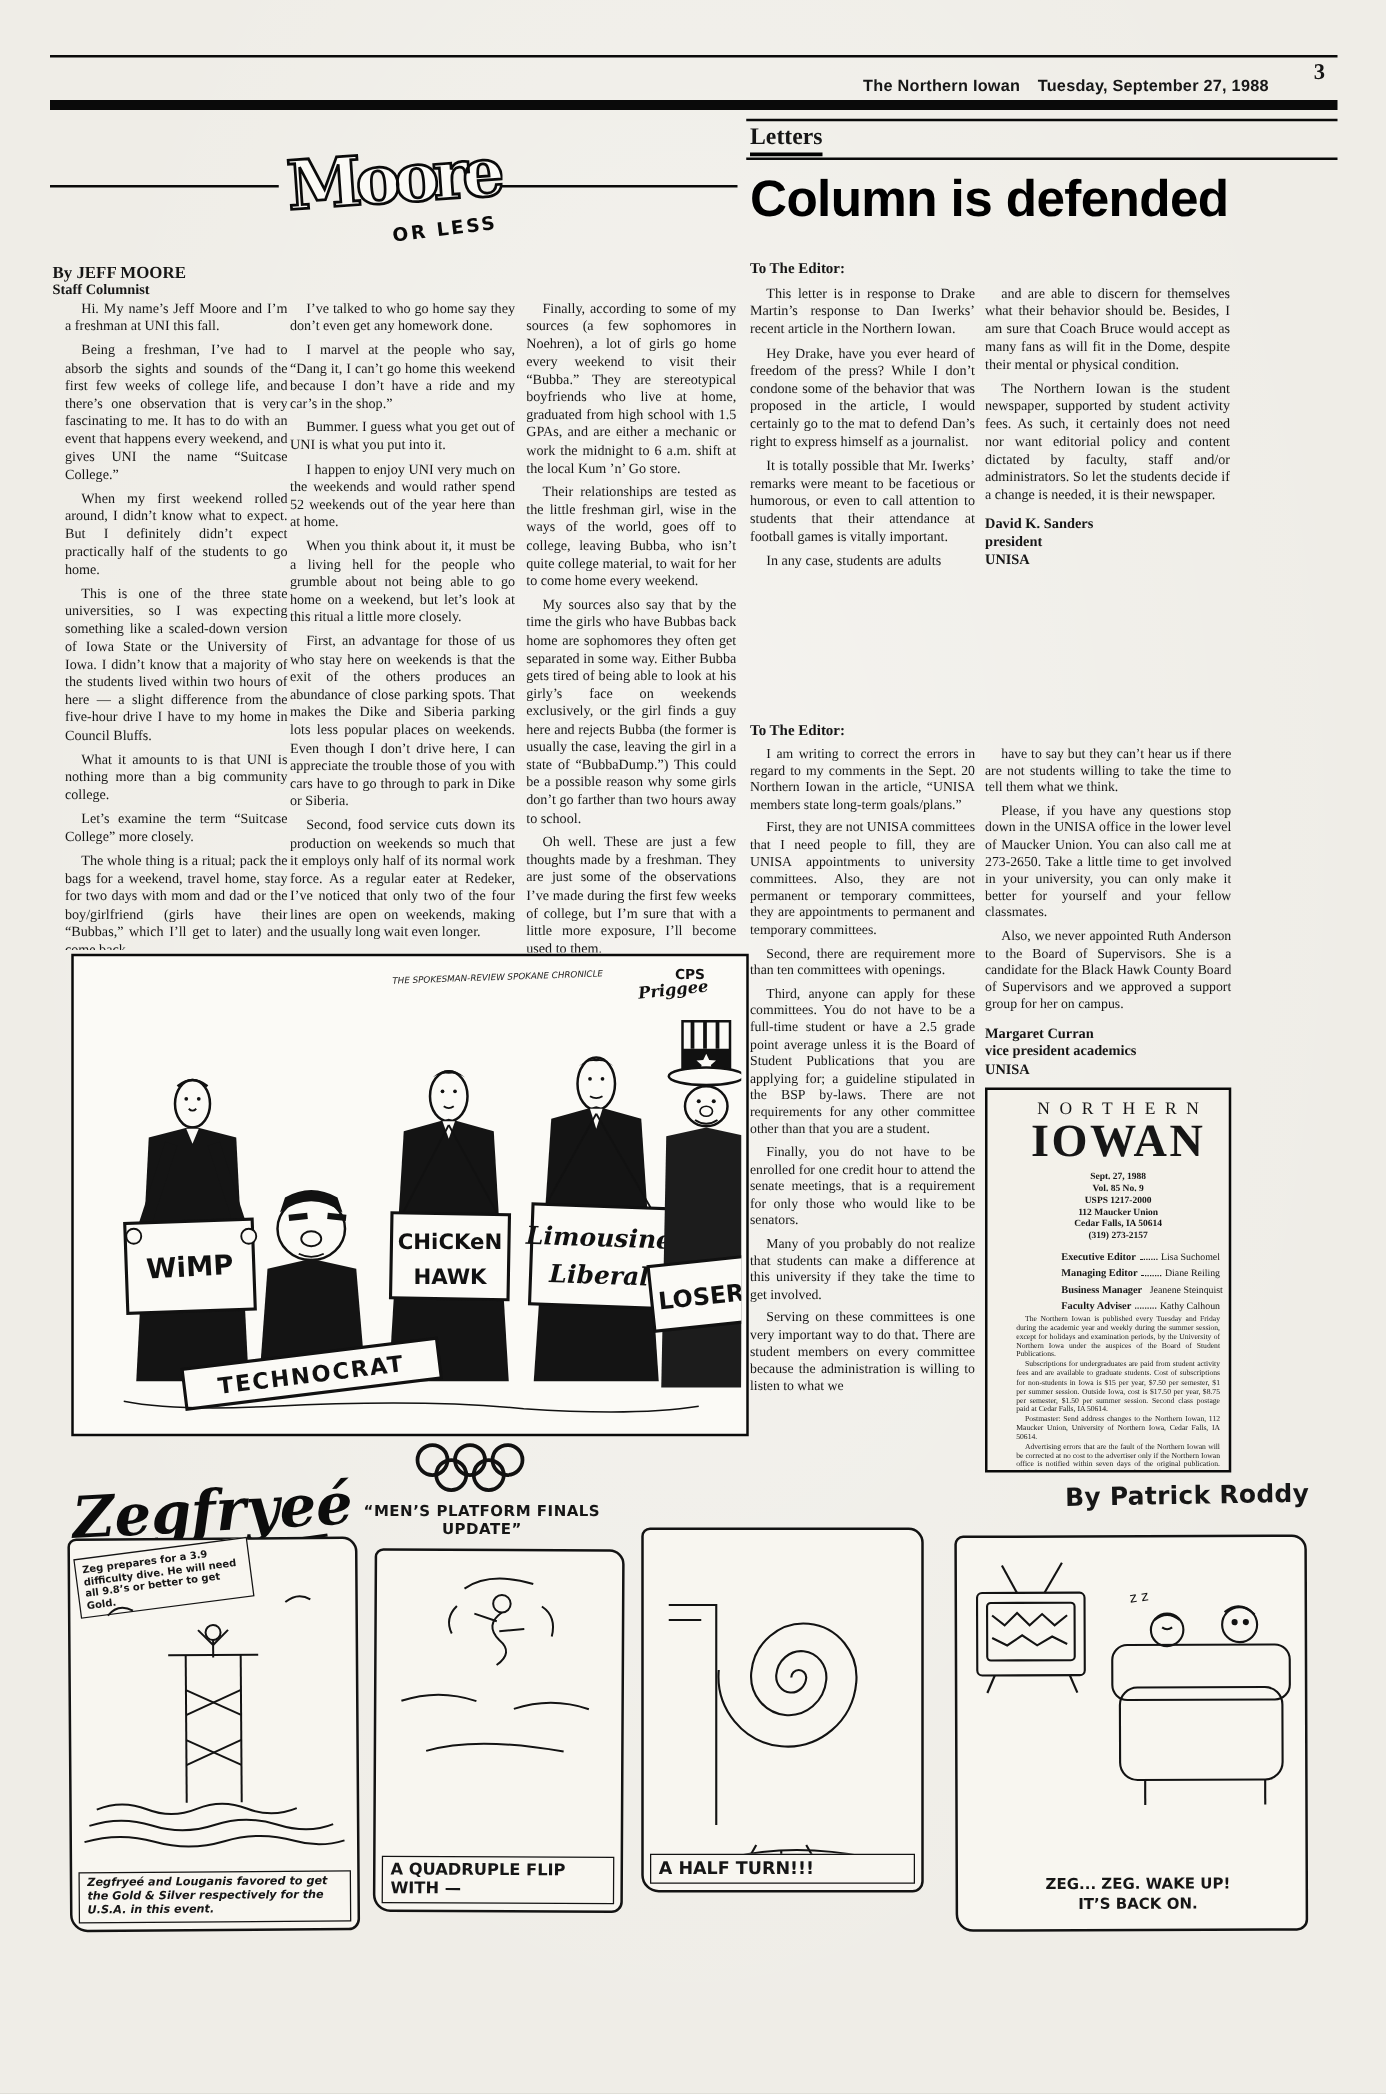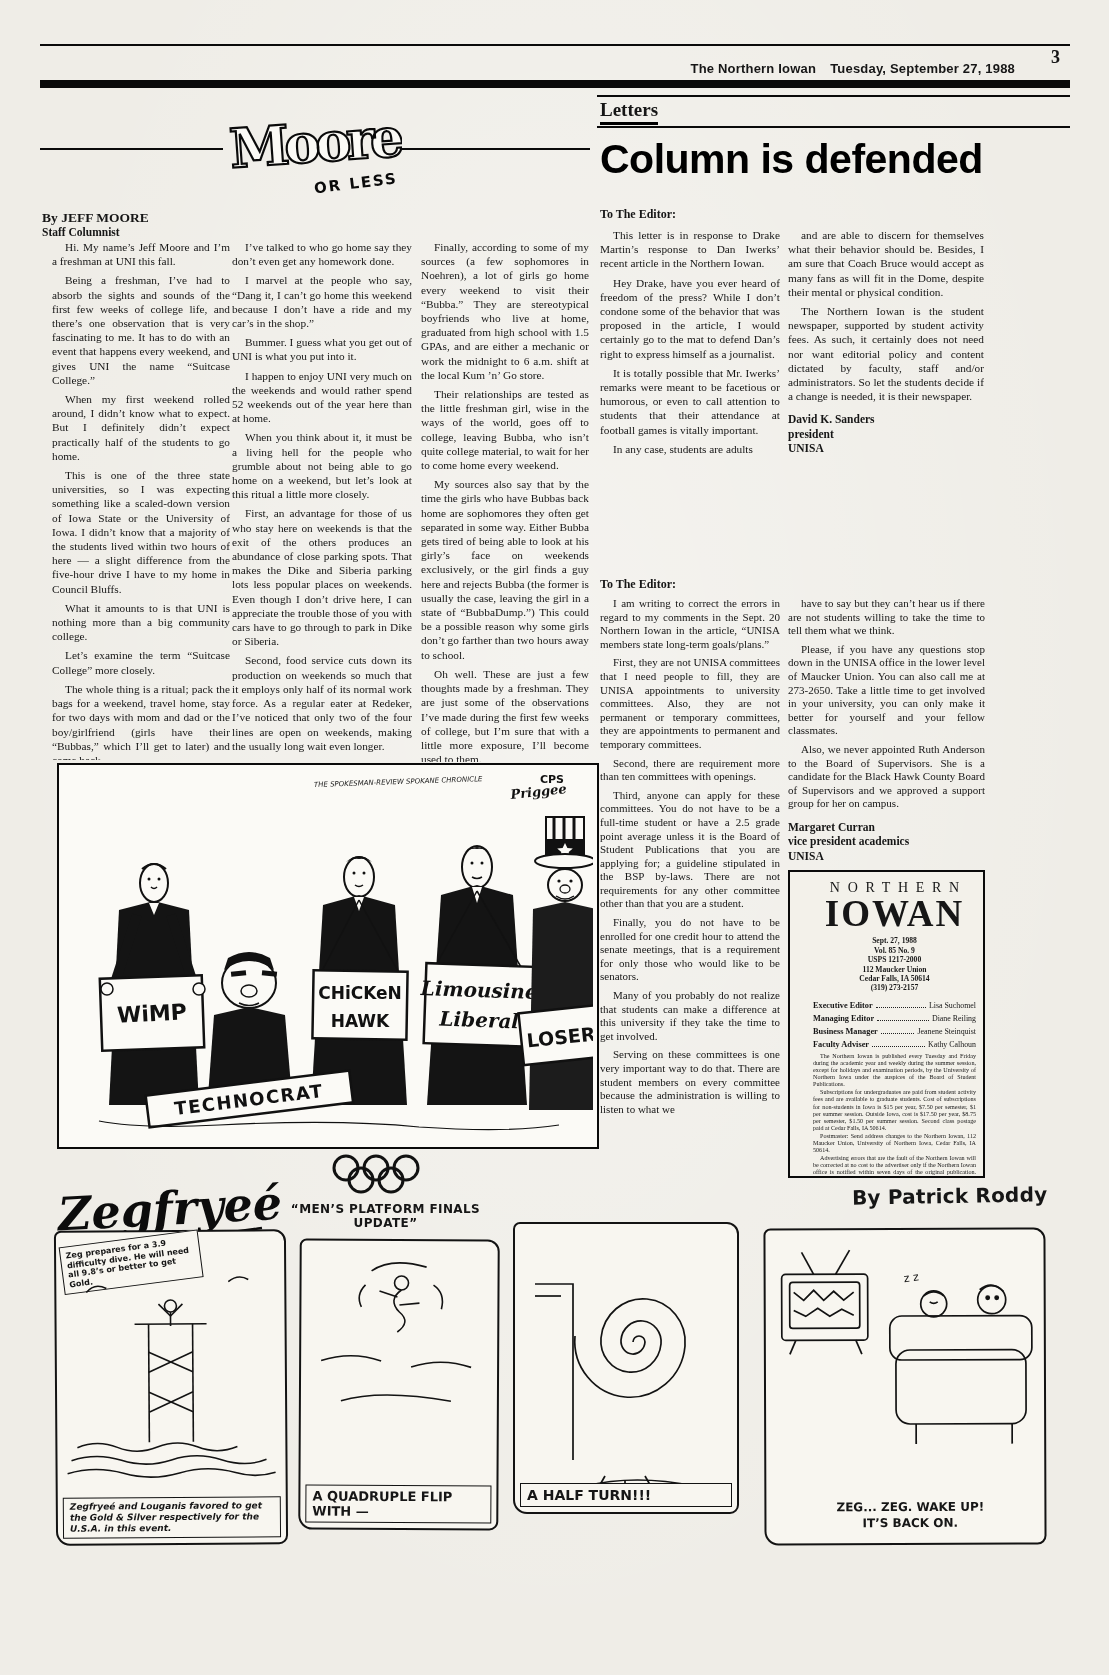--- a/index.html
+++ b/index.html
@@ -31,21 +31,21 @@
   .h2 { font-size:35px; line-height:37px; }
   .salutation { font-weight:bold; font-size:12px; }
   .sig { text-align:left; font-weight:bold; font-size:11.5px; line-height:14.5px; margin-top:4px; }
 
   
   .mast-box { border:2px solid #0a0a0a; background:#f3f1ea; padding:8px 7px 5px 23px; box-sizing:border-box; overflow:hidden; }
   .mast-top { text-align:center; font-size:14px; letter-spacing:.55em; text-indent:.55em; }
   .mast-main { text-align:center; font-size:37px; font-weight:bold; letter-spacing:2px; line-height:36px; margin-bottom:4px; }
   .mast-details { text-align:center; font-weight:bold; font-size:7.6px; line-height:9.4px; margin-bottom:8px; }
   .staff-row { display:flex; align-items:baseline; font-size:8.3px; margin-bottom:4px; }
-  .staff-role { font-weight:bold; white-space:nowrap; }
+  .staff-role { font-weight:bold; white-space:nowrap;margin-left:36px; }
   .staff-dots { flex:1; border-bottom:1px dotted #222; margin:0 3px 2px 3px; }
   .staff-name { white-space:nowrap; font-size:7.9px; }
   .fineprint { font-size:6.1px; line-height:7.1px; text-align:justify; }
   .fineprint p { margin:0 0 1px 0; text-indent:7px; }
 
   
   .cartoon-box { border:2px solid #0a0a0a; background:#fbfaf6; }
 
   
   .event-caption { font-family:"DejaVu Sans", sans-serif; font-weight:bold; font-size:12px; text-align:center; letter-spacing:.4px; }

